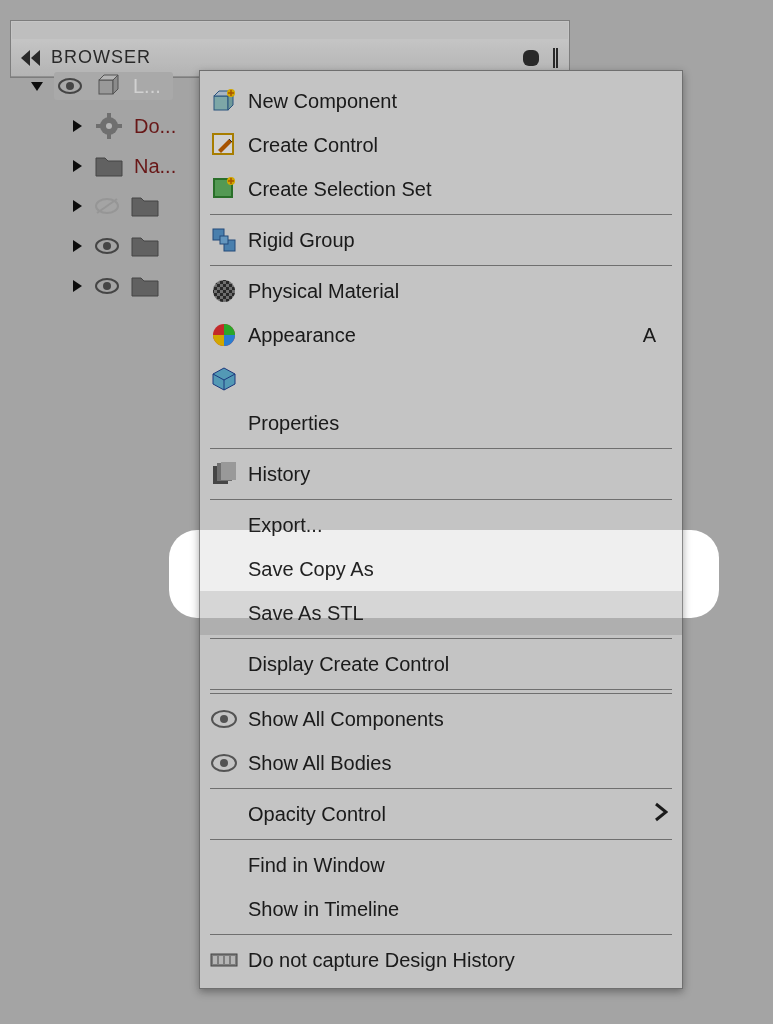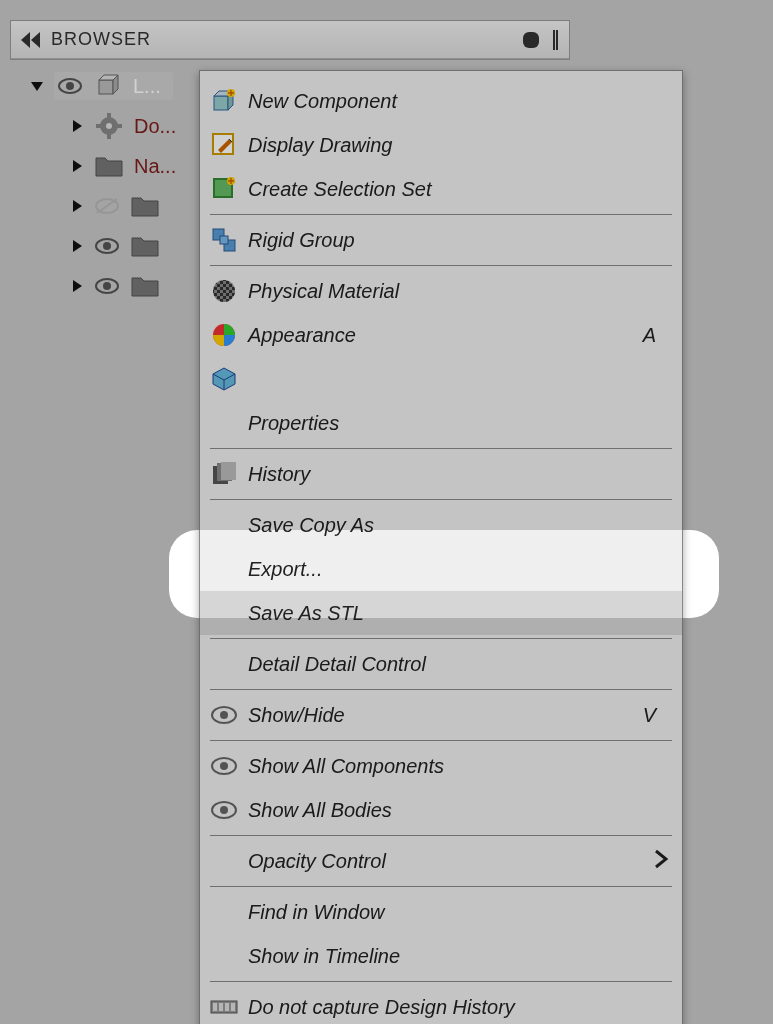--- a/index.html
+++ b/index.html
@@ -24,20 +24,21 @@
       background: #e8e8e8;
       box-shadow: inset 0 0 0 1px rgba(255,255,255,0.4);
     }
     .browser-header {
       display: flex;
       align-items: center;
       height: 38px;
       padding: 0 8px;
       background: linear-gradient(#f0f0f0,#dcdcdc);
       border-bottom: 1px solid #b0b0b0;
+      margin-top: 18px;
     }
     .rewind-icon {
       width: 24px;
       height: 24px;
       display: flex;
       align-items: center;
       justify-content: center;
       color: #444;
       font-size: 18px;
       margin-right: 8px;
@@ -131,21 +132,20 @@
       z-index: 20;
     }
     .menu-item {
       display: flex;
       align-items: center;
       height: 44px;
       padding: 0 14px 0 8px;
       font-size: 20px;
       color: #222;
       position: relative;
-      font-style: italic;
     }
     .menu-item.highlighted {
       background: #d6d6d6;
     }
     .menu-icon {
       width: 32px;
       height: 30px;
       margin-right: 8px;
       display: flex;
       align-items: center;
@@ -346,21 +346,21 @@
     <span class="menu-label">New Component</span>
   </div>
   <div class="menu-item">
     <div class="menu-icon">
       <svg width="26" height="26" viewBox="0 0 26 26">
           <rect x="2" y="2" width="20" height="20" fill="#fff" stroke="#c90" stroke-width="2"></rect>
           <path d="M7 18 L18 7 L21 10 L10 21 Z" fill="#c60"></path>
           <path d="M18 7 L21 10" stroke="#333"></path>
         </svg>
     </div>
-    <span class="menu-label">Display Drawing</span>
+    <span class="menu-label">Create Control</span>
   </div>
   <div class="menu-item">
     <div class="menu-icon">
       <svg width="26" height="26" viewBox="0 0 26 26">
           <rect x="3" y="3" width="18" height="18" fill="#6b6" stroke="#383" stroke-width="2"></rect>
           <circle cx="20" cy="5" r="4" fill="#fc0"></circle>
           <path d="M20 2 L20 8 M17 5 L23 5" stroke="#c60" stroke-width="1.5"></path>
         </svg>
     </div>
     <span class="menu-label">Create Selection Set</span>
@@ -423,46 +423,36 @@
           <rect x="2" y="5" width="15" height="18" fill="#555"></rect>
           <rect x="6" y="2" width="15" height="18" fill="#888"></rect>
           <rect x="10" y="-1" width="15" height="18" fill="#bbb" transform="translate(0,2)"></rect>
         </svg>
     </div>
     <span class="menu-label">History</span>
   </div>
   <div class="menu-sep"></div>
   <div class="menu-item">
     <div class="menu-icon"></div>
+    <span class="menu-label">Export...</span>
+  </div>
+  <div class="menu-item">
+    <div class="menu-icon"></div>
     <span class="menu-label">Save Copy As</span>
   </div>
-  <div class="menu-item">
-    <div class="menu-icon"></div>
-    <span class="menu-label">Export...</span>
-  </div>
   <div class="menu-item highlighted">
     <div class="menu-icon"></div>
     <span class="menu-label">Save As STL</span>
   </div>
   <div class="menu-sep"></div>
   <div class="menu-item">
     <div class="menu-icon"></div>
-    <span class="menu-label">Detail Detail Control</span>
-  </div>
-  <div class="menu-sep"></div>
-  <div class="menu-item">
-    <div class="menu-icon">
-      <svg width="26" height="20" viewBox="0 0 26 20">
-          <ellipse cx="13" cy="10" rx="12" ry="8" fill="none" stroke="#666" stroke-width="2"></ellipse>
-          <circle cx="13" cy="10" r="4" fill="#666"></circle>
-        </svg>
-    </div>
-    <span class="menu-label">Show/Hide</span>
-    <span class="menu-shortcut">V</span>
-  </div>
+    <span class="menu-label">Display Create Control</span>
+  </div>
+  <div class="menu-sep"></div>
   <div class="menu-sep"></div>
   <div class="menu-item">
     <div class="menu-icon">
       <svg width="26" height="20" viewBox="0 0 26 20">
           <ellipse cx="13" cy="10" rx="12" ry="8" fill="none" stroke="#666" stroke-width="2"></ellipse>
           <circle cx="13" cy="10" r="4" fill="#666"></circle>
         </svg>
     </div>
     <span class="menu-label">Show All Components</span>
   </div>

